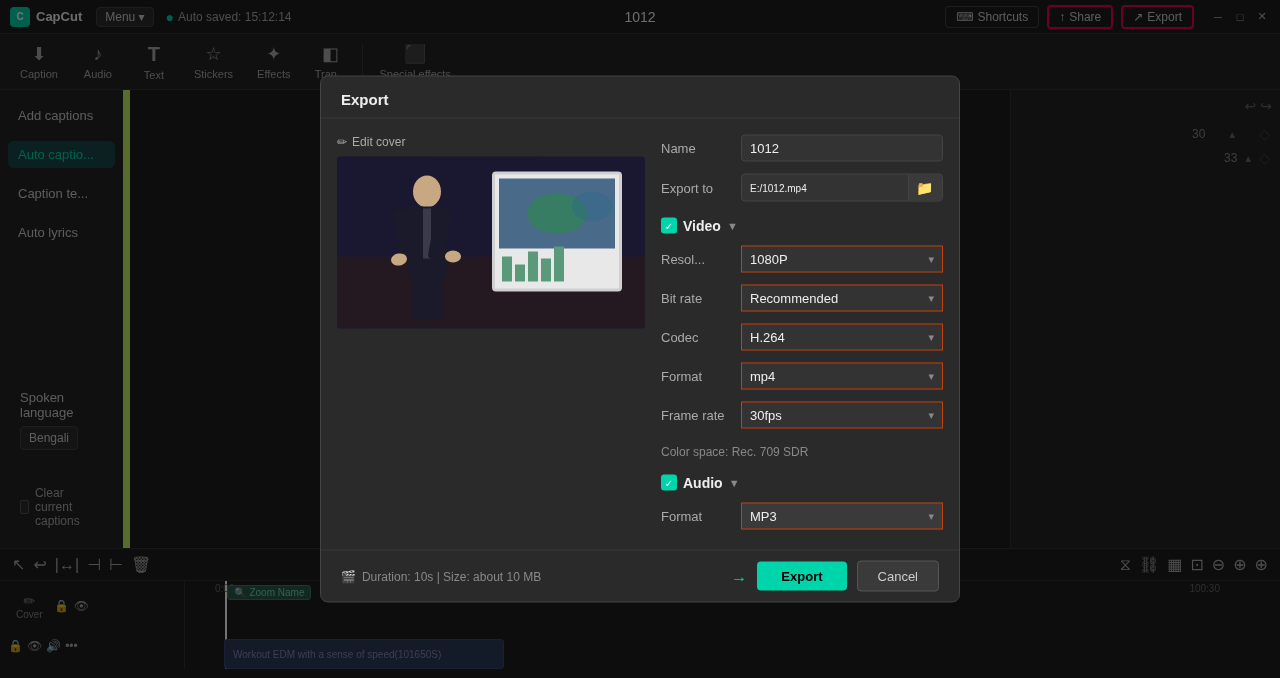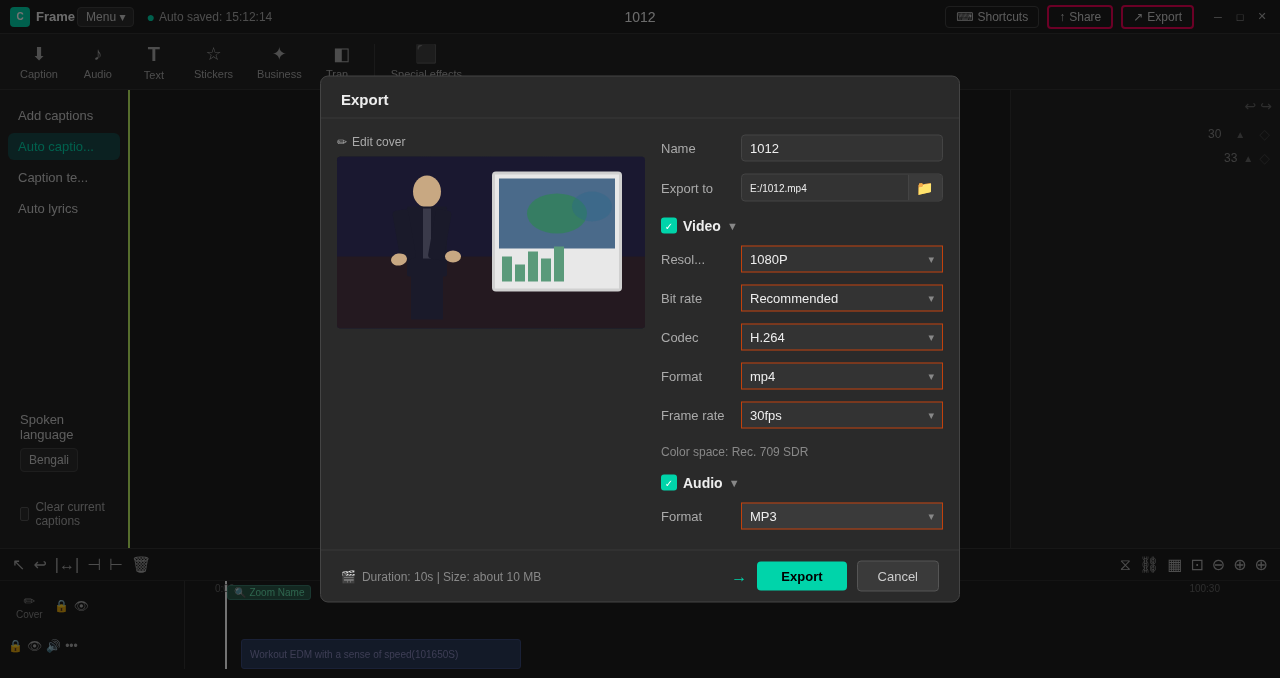--- a/index.html
+++ b/index.html
@@ -40,21 +40,21 @@
       font-size: 10px; color: #fff; font-weight: 700;
     }
     .menu-btn {
       background: #2e2e2e;
       border: 1px solid #444;
       border-radius: 4px;
       color: #ccc;
       font-size: 12px;
       padding: 2px 8px;
       cursor: pointer;
-      margin-left: 2px;
+      margin-left: 14px;
     }
     .auto-saved {
       display: flex; align-items: center; gap: 4px;
       font-size: 12px; color: #aaa;
       margin-left: 12px;
     }
     .auto-saved-dot { color: #00d4aa; font-size: 14px; }
     .title-center {
       position: absolute; left: 50%; transform: translateX(-50%);
       font-size: 14px; color: #eee; font-weight: 500;
@@ -115,23 +115,23 @@
     
     .main-layout {
       display: flex;
       height: calc(678px - 34px - 56px - 130px);
     }
 
     
     .left-panel {
       width: 130px;
       background: #242424;
-      border-right: 2px solid #bef264;
+      border-right: 7px solid #bef264;
       padding: 12px 8px;
-      display: flex; flex-direction: column; gap: 4px; justify-content: space-between;
+      display: flex; flex-direction: column; gap: 12px; justify-content: space-between;
     }
     .left-panel-item {
       padding: 6px 10px;
       border-radius: 6px;
       font-size: 13px;
       color: #ccc;
       cursor: pointer;
     }
     .left-panel-item.active {
       background: #1a4a4a;
@@ -356,40 +356,40 @@
       border-radius: 3px; display: flex; align-items: center; padding: 0 8px;
       font-size: 11px; color: #8ab; overflow: hidden;
     }
     .zoom-lens-tag {
       position: absolute; top: -4px; left: 40px;
       background: #2a5a4a; border: 1px solid #3a7a6a;
       border-radius: 3px; padding: 1px 6px;
       font-size: 10px; color: #6da; display: flex; align-items: center; gap: 3px;
     }
     .audio-clip {
-      position: absolute; top: 8px; left: 56px;
+      position: absolute; top: 8px; left: 39px;
       width: 280px; height: 30px;
       background: #2a3a5a; border: 1px solid #3a4a7a;
       border-radius: 3px; padding: 0 8px;
       font-size: 10px; color: #88b; display: flex; align-items: center;
     }
     .cover-btn-timeline {
       display: flex; flex-direction: column; align-items: center;
       justify-content: center; cursor: pointer; padding: 4px 8px;
     }
   </style>
 </head>
 <body>
 
 <div class="overlay-backdrop"></div>
 
 <div class="title-bar">
   <div class="title-bar-logo">
     <div class="logo-icon">C</div>
-    <span>Frame</span>
+    <span>CapCut</span>
   </div>
   <button class="menu-btn">Menu ▾</button>
   <div class="auto-saved">
     <span class="auto-saved-dot">●</span>
     <span>Auto saved: 15:12:14</span>
   </div>
   <div class="title-center">1012</div>
   <div class="title-bar-right">
     <button class="shortcuts-btn">
       <span>⌨</span>
@@ -423,21 +423,21 @@
   <div class="toolbar-item">
     <span class="icon" style="font-size:20px;font-weight:700;">T</span>
     <span class="label">Text</span>
   </div>
   <div class="toolbar-item">
     <span class="icon">☆</span>
     <span class="label">Stickers</span>
   </div>
   <div class="toolbar-item">
     <span class="icon">✦</span>
-    <span class="label">Business</span>
+    <span class="label">Effects</span>
   </div>
   <div class="toolbar-item">
     <span class="icon">◧</span>
     <span class="label">Tran...</span>
   </div>
   <div class="toolbar-divider"></div>
   <div class="toolbar-item">
     <span class="icon">⬛</span>
     <span class="label">Special effects</span>
   </div>
@@ -465,21 +465,21 @@
   </div>
 
   <div class="middle-area">
   </div>
 
   <div class="right-panel">
     <div style="padding: 8px; display:flex; justify-content:flex-end; gap:4px; align-items:center;">
       <button style="background:none;border:none;color:#666;font-size:14px;cursor:pointer;">↩</button>
       <button style="background:none;border:none;color:#666;font-size:14px;cursor:pointer;">↪</button>
     </div>
-    <div style="display:flex; align-items:center; justify-content:flex-end; gap:14px; padding: 4px 10px;">
+    <div style="display:flex; align-items:center; justify-content:flex-end; gap:22px; padding: 4px 10px;">
       <span style="font-size:12px;color:#888;">30</span>
       <button style="background:none;border:none;color:#666;font-size:10px;cursor:pointer;">▲</button>
       <button style="background:none;border:none;color:#444;font-size:14px;cursor:pointer;">◇</button>
     </div>
     <div style="display:flex; align-items:center; justify-content:flex-end; gap:6px; padding: 4px 10px;">
       <span style="font-size:12px;color:#888;">33</span>
       <button style="background:none;border:none;color:#666;font-size:10px;cursor:pointer;">▲</button>
       <button style="background:none;border:none;color:#444;font-size:14px;cursor:pointer;">◇</button>
     </div>
   </div>

